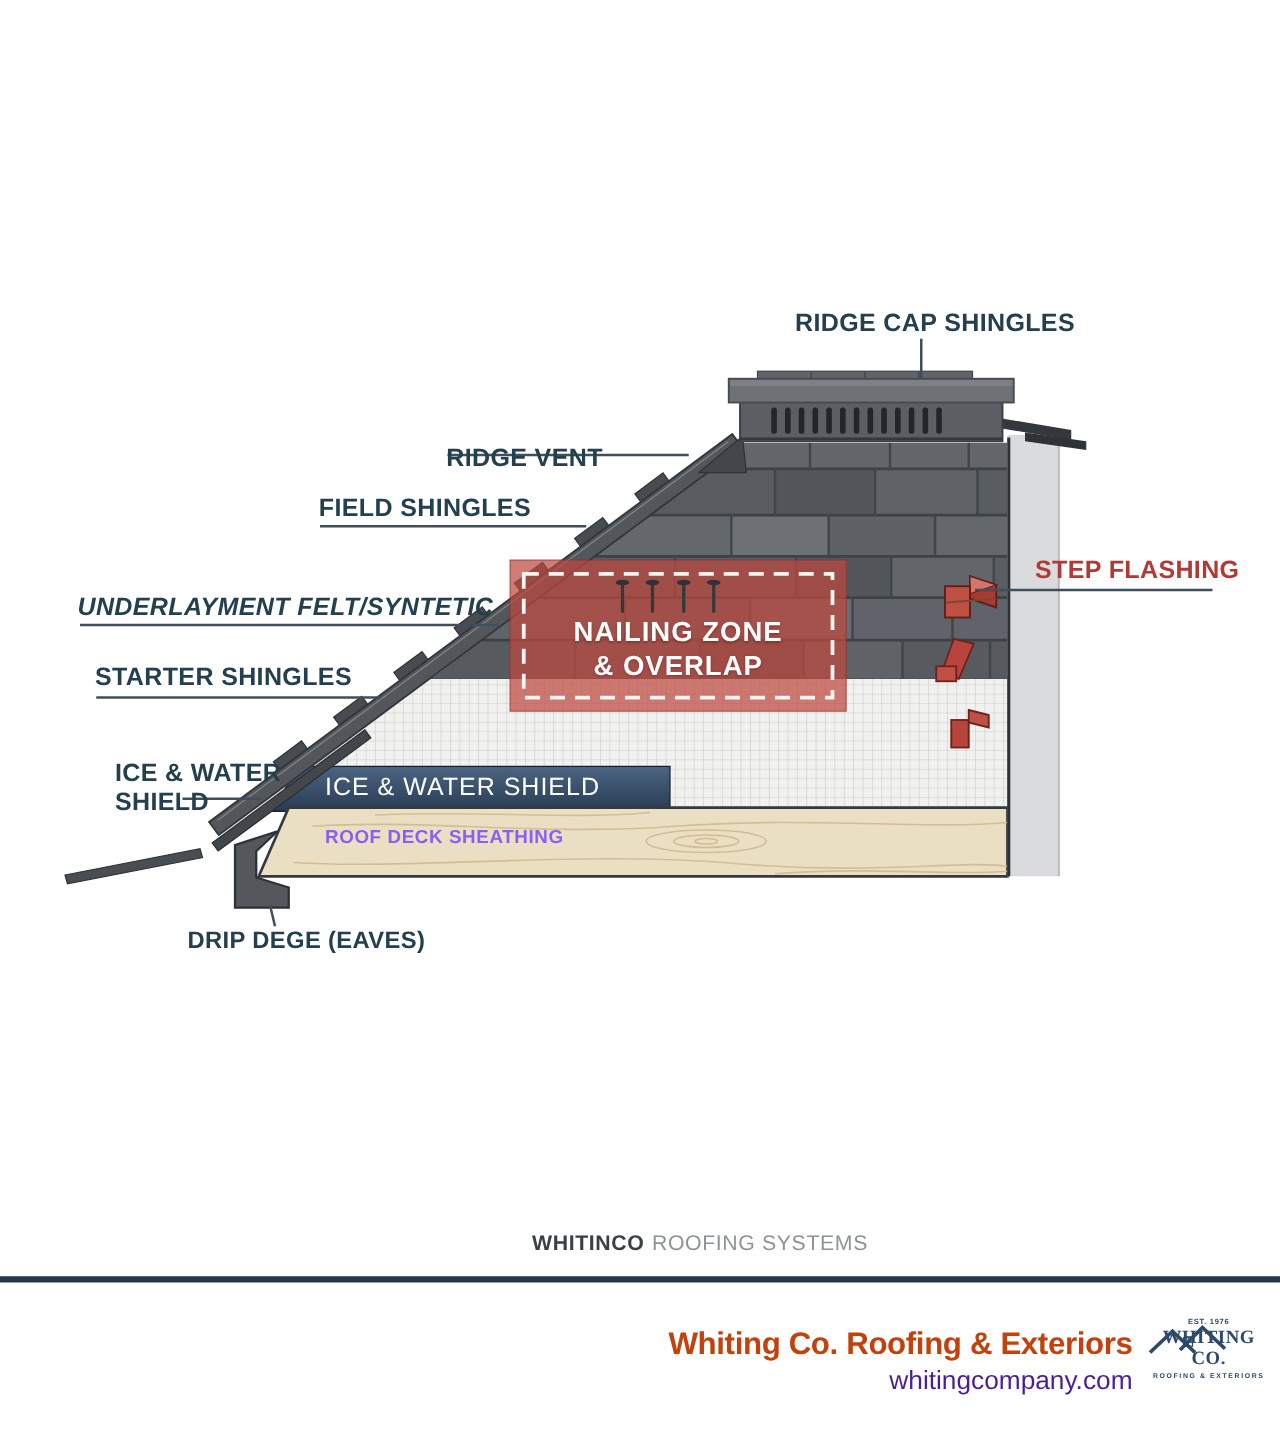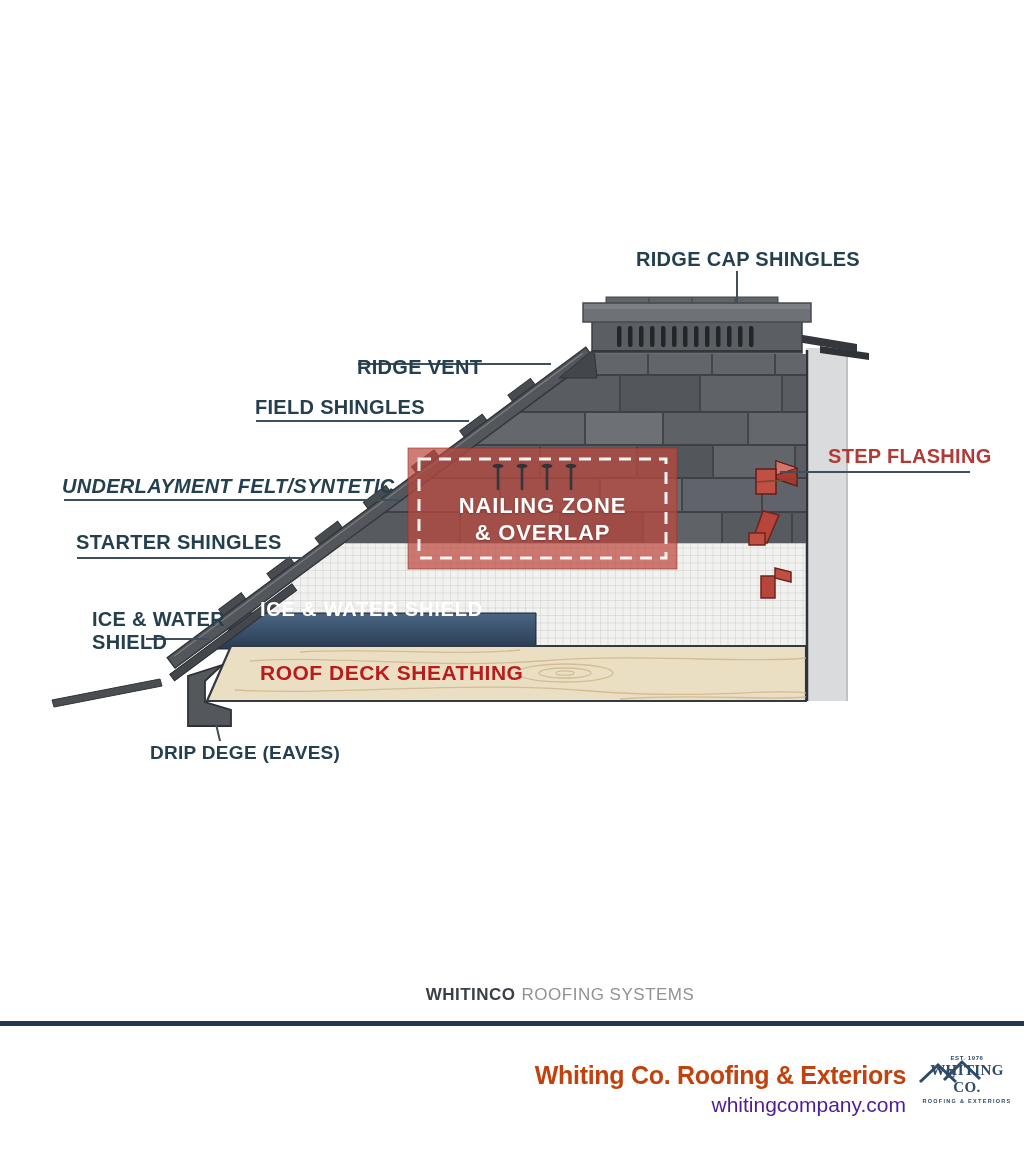--- a/index.html
+++ b/index.html
@@ -5,22 +5,22 @@
   html,body{margin:0;padding:0;background:#ffffff;}
   .stage{position:relative;width:1024px;height:1154px;background:#ffffff;overflow:hidden;
          font-family:"Liberation Sans", sans-serif;}
   svg{position:absolute;left:0;top:0;}
   .lbl{position:absolute;font-weight:700;color:#24404f;font-size:20px;letter-spacing:.3px;white-space:nowrap;line-height:1.1;}
   .lbl-red{color:#b23a36;}
   .two-line div{line-height:23px;}
   .nailing{position:absolute;left:408px;top:492px;width:269px;text-align:center;color:#ffffff;
            font-weight:700;font-size:22px;line-height:27px;letter-spacing:.8px;
            text-shadow:0 1px 2px rgba(70,15,8,.35);}
-  .banner-text{position:absolute;left:260px;top:598px;font-weight:700;font-size:20px;color:#ffffff;letter-spacing:.8px;}
-  .deck-text{position:absolute;left:260px;top:661px;font-weight:700;font-size:21px;color:#b91c1c;letter-spacing:.5px;text-align:center;}
+  .banner-text{position:absolute;left:260px;top:619px;font-weight:400;font-size:20px;color:#ffffff;letter-spacing:.8px;}
+  .deck-text{position:absolute;left:260px;top:661px;font-weight:700;font-size:15px;color:#8b5cf6;letter-spacing:.5px;text-align:center;}
   .tagline{position:absolute;left:0;top:985px;width:1024px;text-align:center;font-size:17px;letter-spacing:.5px;padding-left:48px;}
   .tagline .brand{font-weight:700;color:#3a4046;}
   .tagline .suffix{font-weight:400;color:#8e9397;margin-left:6px;}
   .divider{position:absolute;left:0;top:1021px;width:1024px;height:5px;background:#22384d;}
   .company{position:absolute;right:118px;top:1061px;font-size:25px;font-weight:700;color:#c2410c;letter-spacing:-.3px;white-space:nowrap;}
   .website{position:absolute;right:118px;top:1093px;font-size:21px;font-weight:400;color:#4c1d95;white-space:nowrap;}
   .logo{position:absolute;left:918px;top:1058px;width:98px;text-align:center;color:#2d4a68;}
   .logo .est{font-size:6px;letter-spacing:.6px;font-weight:700;margin-top:-3px;}
   .logo .name{font-family:"Liberation Serif", serif;font-weight:700;font-size:15px;letter-spacing:.4px;margin-top:1px;}
   .logo .sub{font-size:5.5px;letter-spacing:1.3px;font-weight:700;margin-top:2px;}

